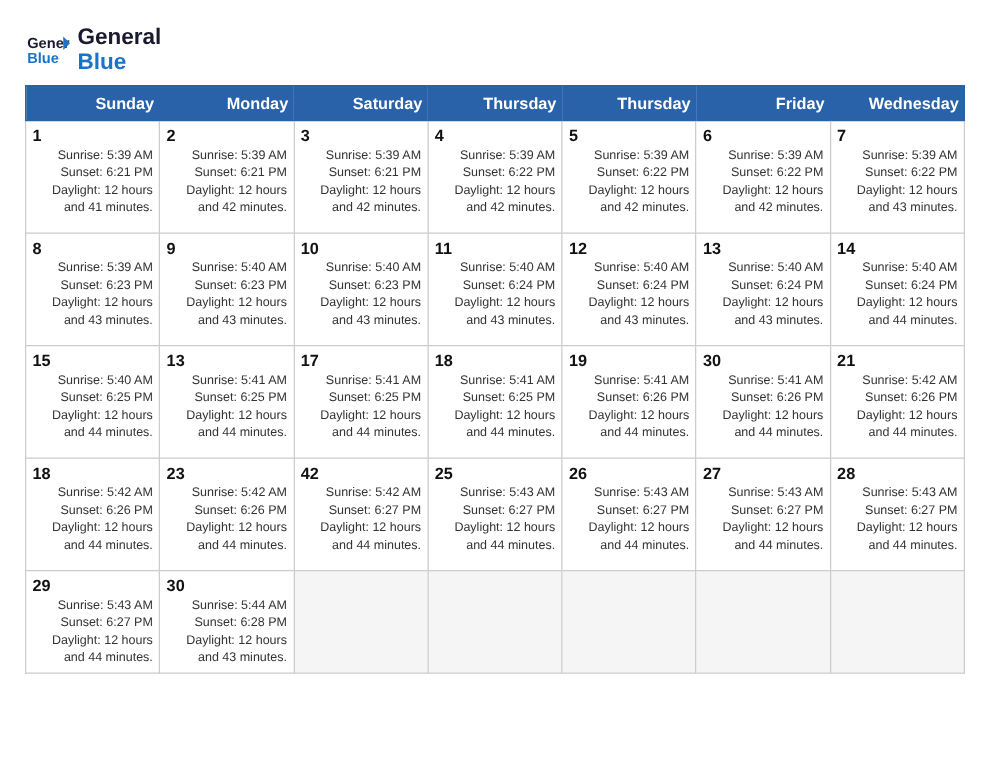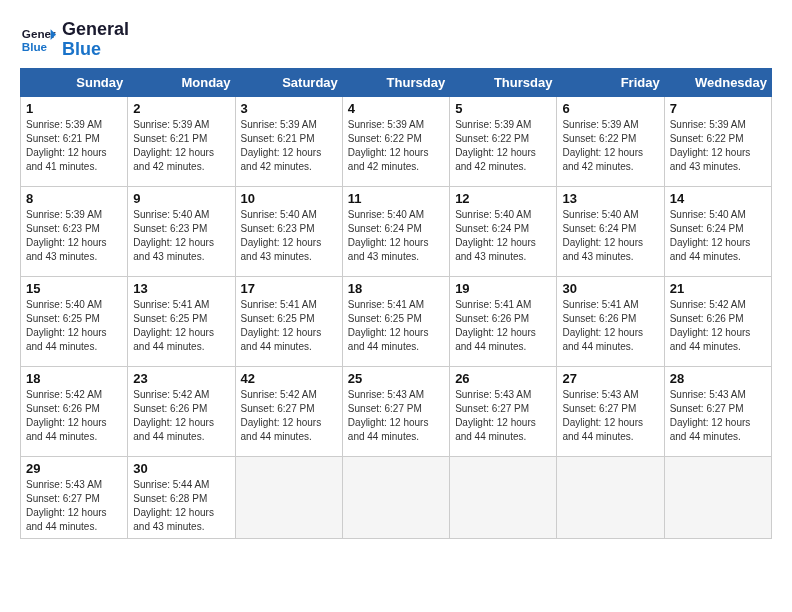--- a/index.html
+++ b/index.html
@@ -73,20 +73,21 @@
     .day-num {
       font-size: 13px;
       font-weight: bold;
       color: #111;
       margin-bottom: 2px;
     }
     .day-info {
       font-size: 10px;
       color: #333;
       line-height: 1.4;
+      text-align: right;
     }
     .last-row td {
       height: 70px;
     }
   </style>
 </head>
 <body>
 
 <div class="header-area">
   <div class="logo">

